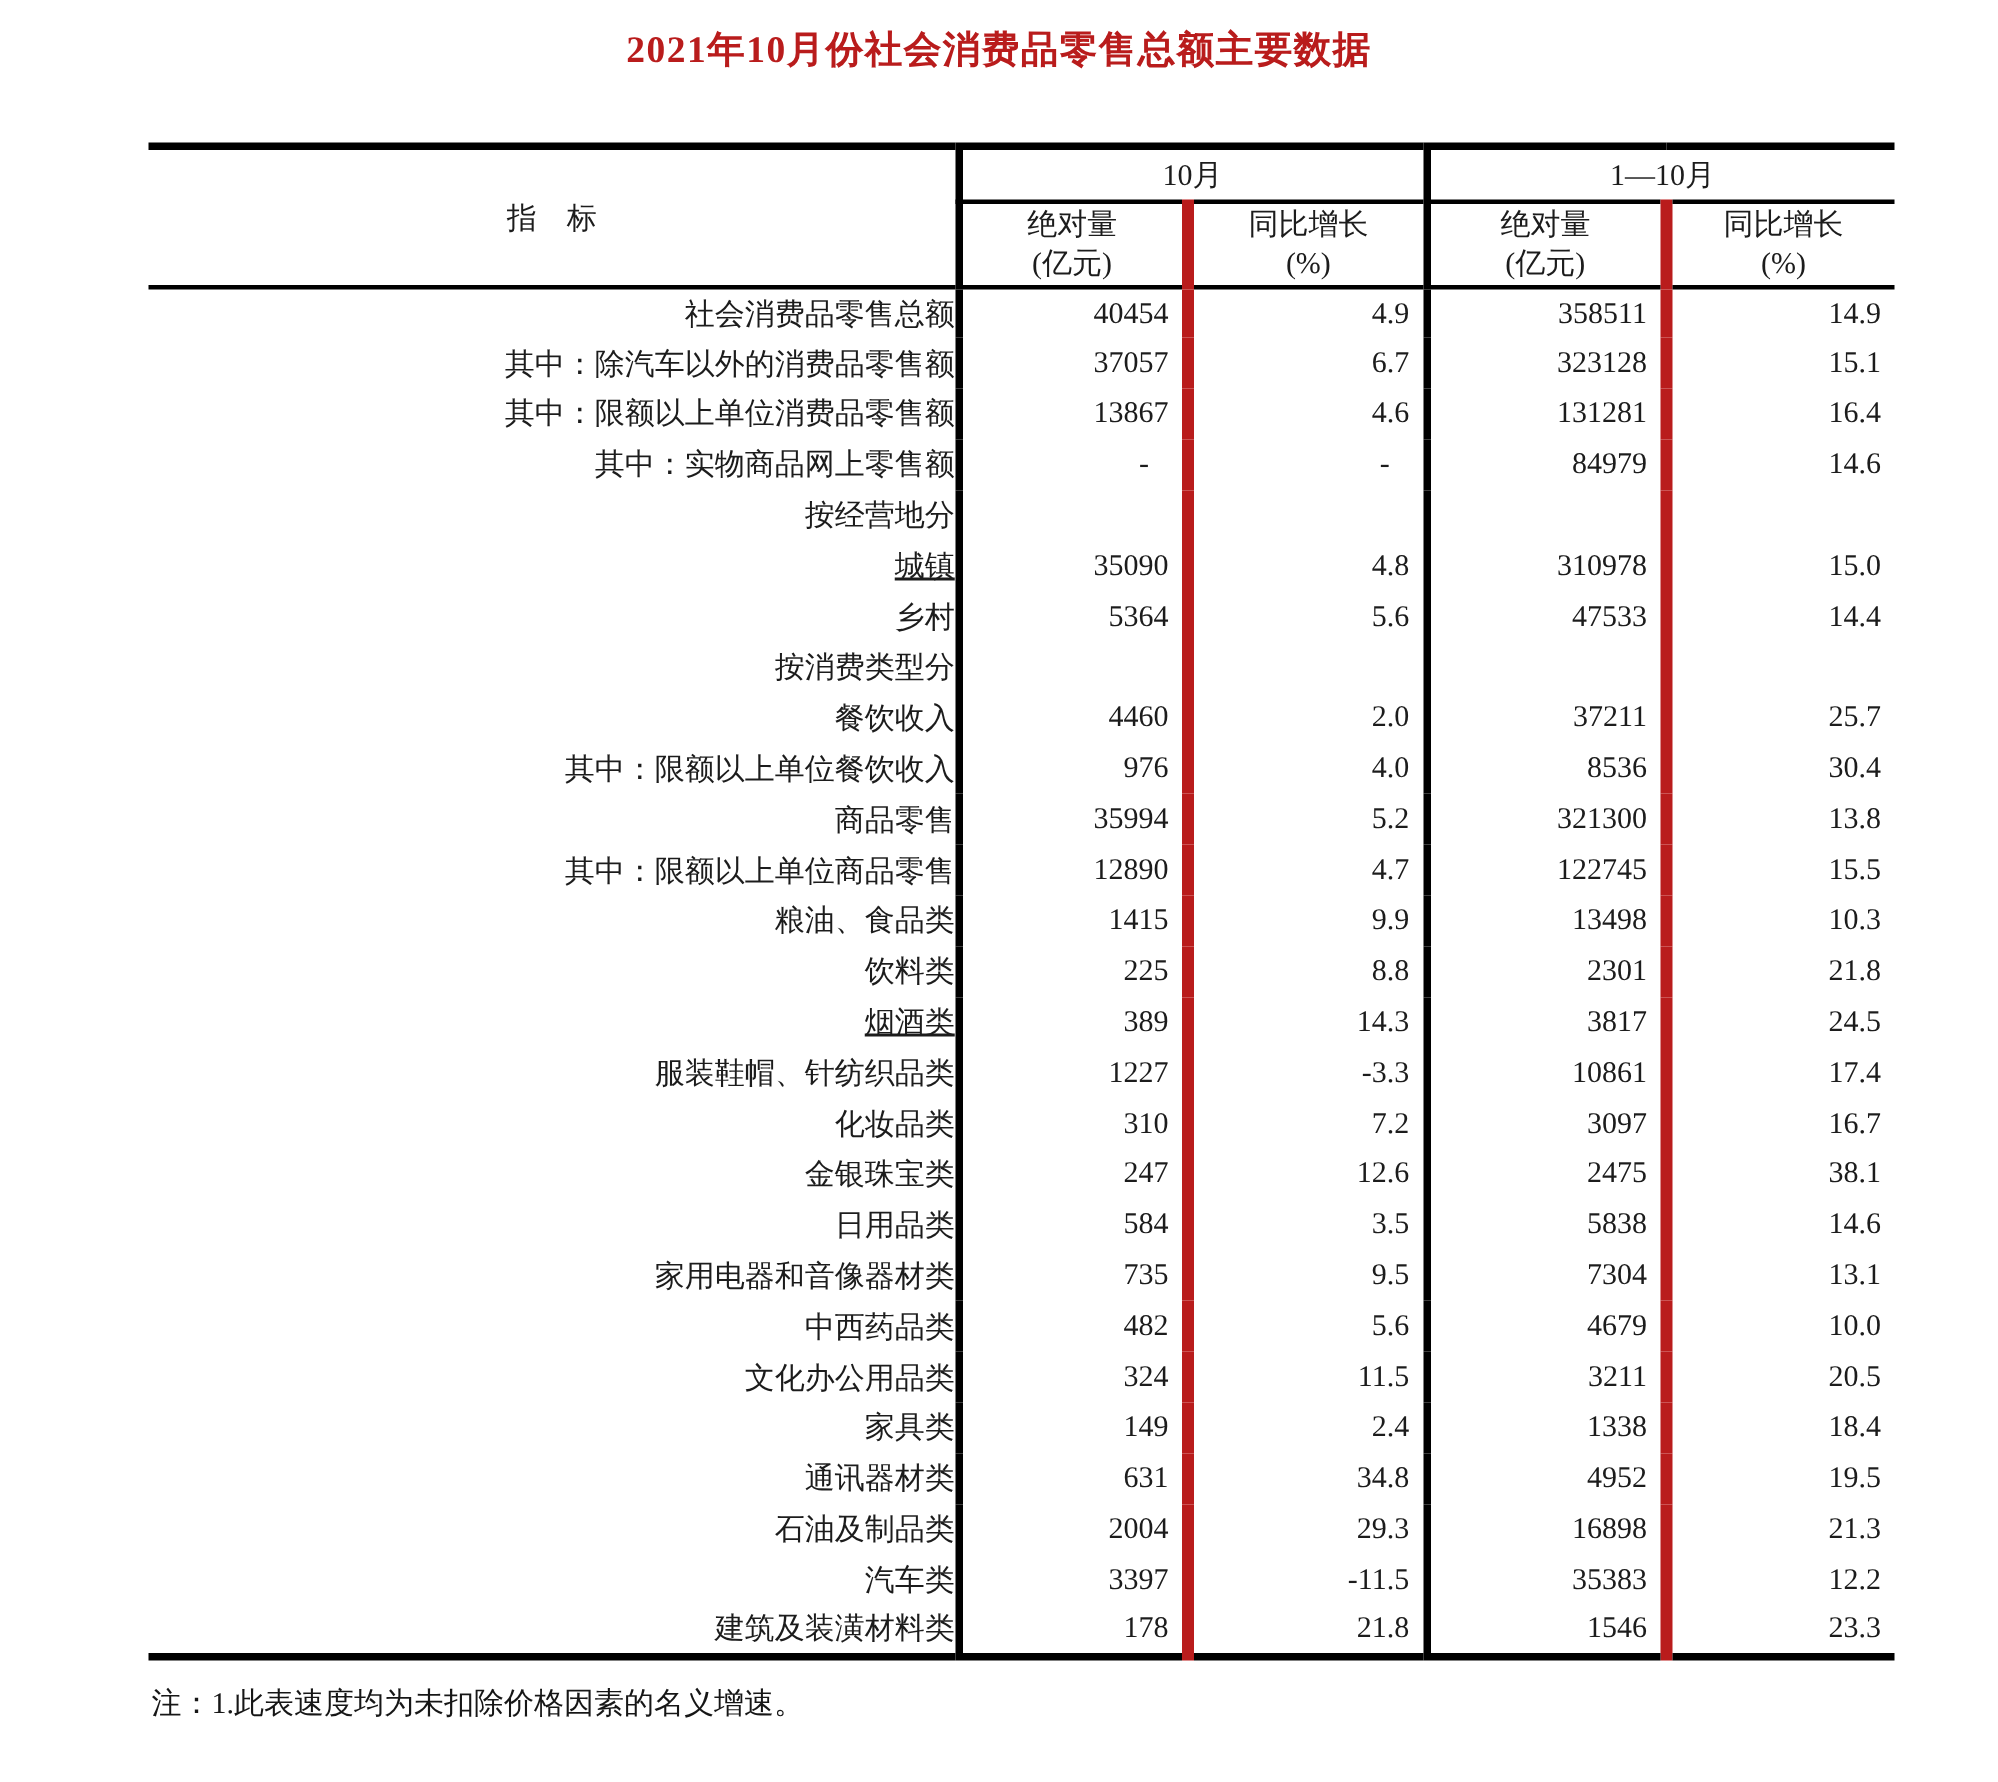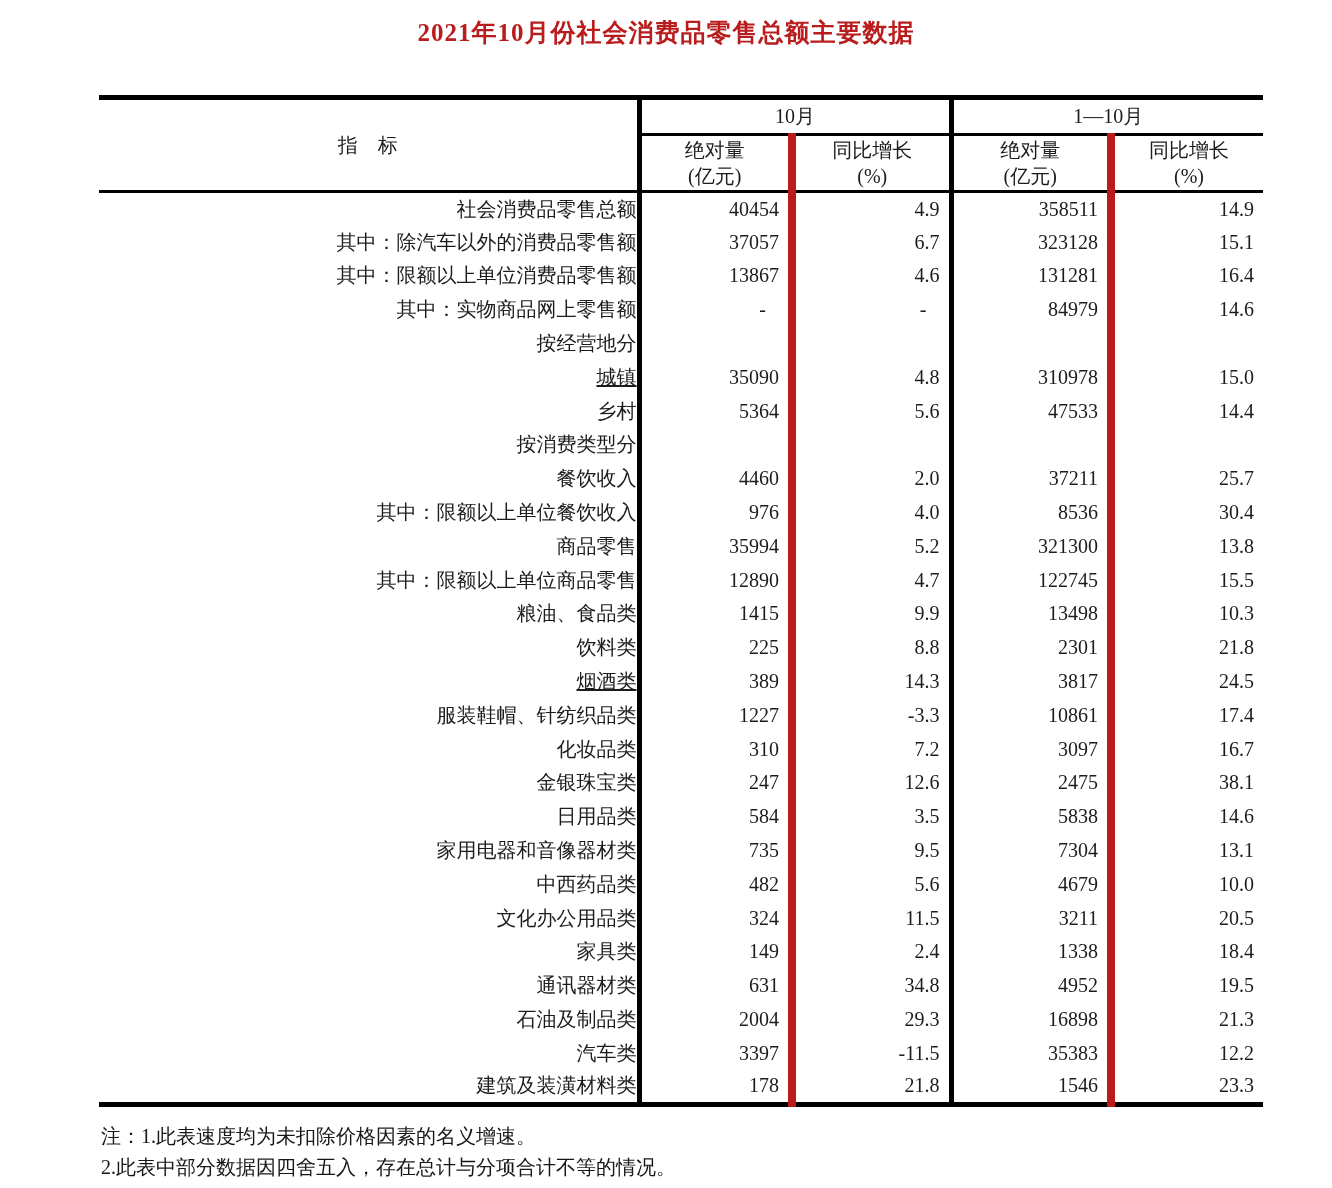--- a/index.html
+++ b/index.html
@@ -294,14 +294,13 @@
           <td class="num b-thick">21.8</td>
           <td class="num b-thin">1546</td>
           <td class="num ">23.3</td>
         </tr>
       </tbody>
   </table>
 </div>
 
 <div class="notes">
   <div>注：1.此表速度均为未扣除价格因素的名义增速。</div>
-  <div>2.此表中部分数据因四舍五入，存在总计与分项合计不等的情况。</div>
 </div>
 
 </body></html>

